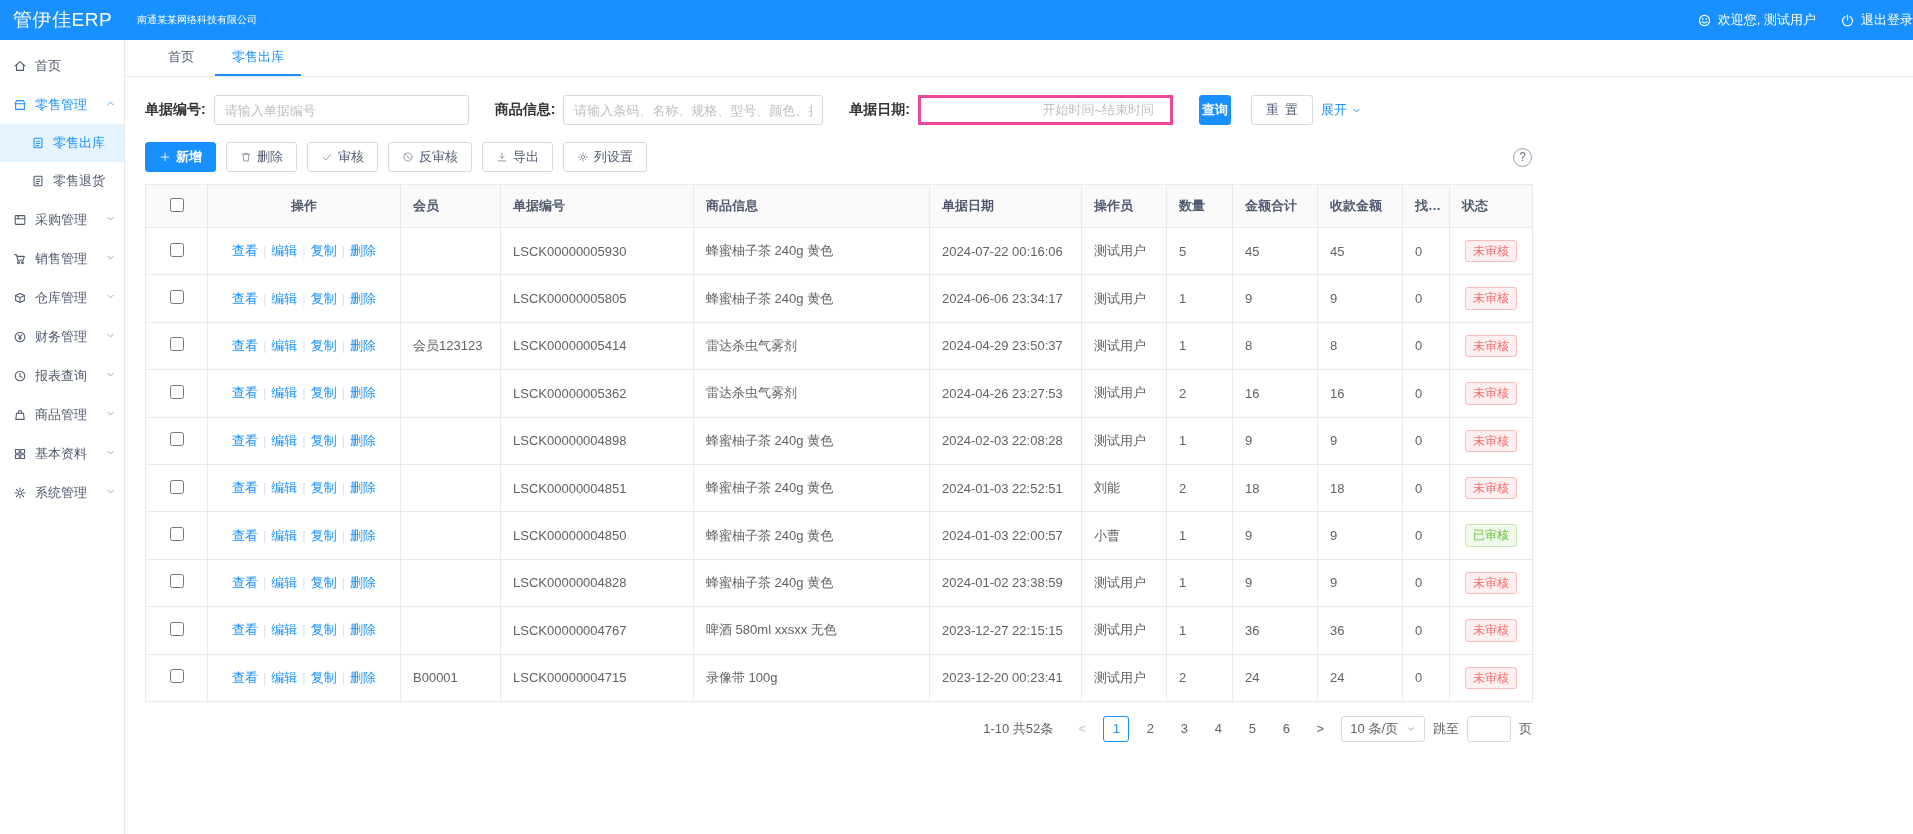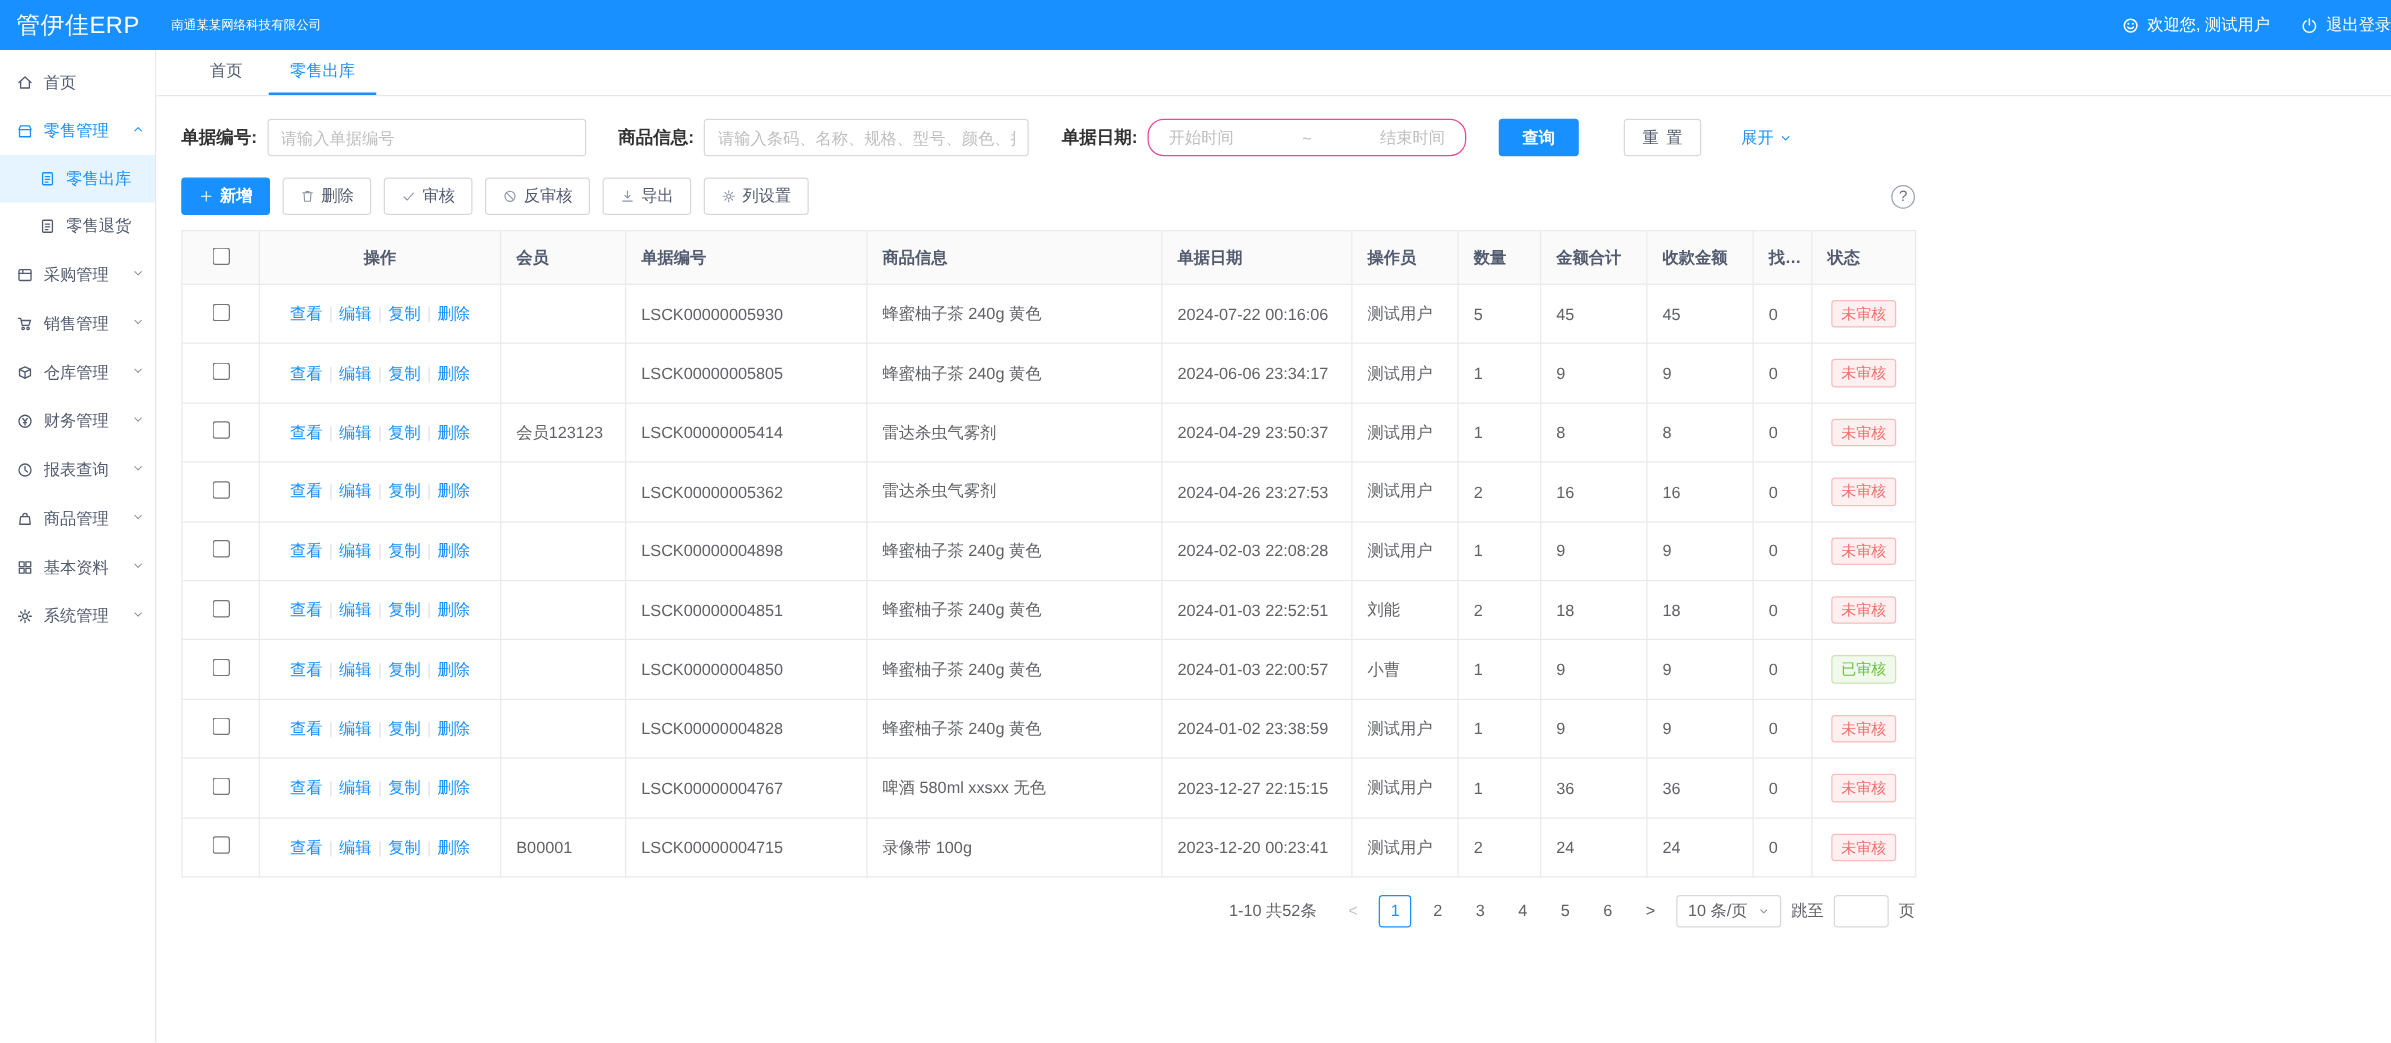--- a/index.html
+++ b/index.html
@@ -31,28 +31,28 @@
   .tab.active{color:#1890ff;border-bottom-color:#1890ff}
   
   .content{padding:18px 0 0 20px;position:relative}
   .filterbar{display:flex;align-items:center;margin-bottom:17px;font-size:14px}
   .f-group{display:flex;align-items:center;margin-right:26px}
   .f-label{color:#333;font-weight:bold;margin-right:8px;white-space:nowrap}
   .f-input{height:30px;border:1px solid #d9d9d9;border-radius:3px;padding:0 10px;font-size:13px;color:#515a6e;outline:none;font-family:inherit}
   .f-input::placeholder{color:#bfbfbf}
   .in-billno{width:255px}
   .in-product{width:260px}
-  .date-range{width:255px;height:30px;border:1px solid #ec4899;border-radius:13px;display:flex;align-items:center;justify-content:space-between;padding:0 16px;font-size:13px;color:#bfbfbf;cursor:pointer}
+  .date-range{width:255px;height:30px;border:3px solid #ec4899;border-radius:0;display:flex;align-items:center;justify-content:flex-end;padding:0 16px;font-size:13px;color:#bfbfbf;cursor:pointer}
   .date-range .sep{color:#bfbfbf}
   .btn{height:30px;border-radius:3px;border:1px solid #d9d9d9;background:#fff;color:#515a6e;font-size:13px;padding:0 13px;display:inline-flex;align-items:center;gap:5px;cursor:pointer;font-family:inherit;white-space:nowrap}
   .btn .icon svg{width:12px;height:12px;stroke:#8a94a6}
   .btn-primary{background:#1890ff;border-color:#1890ff;color:#fff;font-weight:bold}
   .btn-primary .icon svg{stroke:#fff}
-  .btn-query{margin-right:36px;padding:0 18px}
-  .btn-reset{letter-spacing:6px;padding:0 8px 0 14px;margin-right:32px}
+  .btn-query{margin-right:20px;padding:0 2px}
+  .btn-reset{letter-spacing:6px;padding:0 8px 0 14px;margin-right:8px}
   .link-expand{color:#1890ff;font-size:13px;display:inline-flex;align-items:center;gap:4px;cursor:pointer}
   .link-expand svg{width:11px;height:11px}
   
   .toolbar{display:flex;align-items:center;gap:10px;width:1387px;margin-bottom:12px}
   .help{margin-left:auto;width:19px;height:19px;border:1px solid #9aa3af;border-radius:50%;color:#6b7280;font-size:12px;display:flex;align-items:center;justify-content:center;cursor:pointer}
   
   table.grid{border-collapse:collapse;table-layout:fixed;width:1387px;font-size:13px}
   .grid th,.grid td{border:1px solid #e8eaec;padding:12px 12px;text-align:left;overflow:hidden;white-space:nowrap;text-overflow:ellipsis}
   .grid th{background:#fafafa;color:#515a6e;font-weight:bold}
   .grid td{color:#606266}

